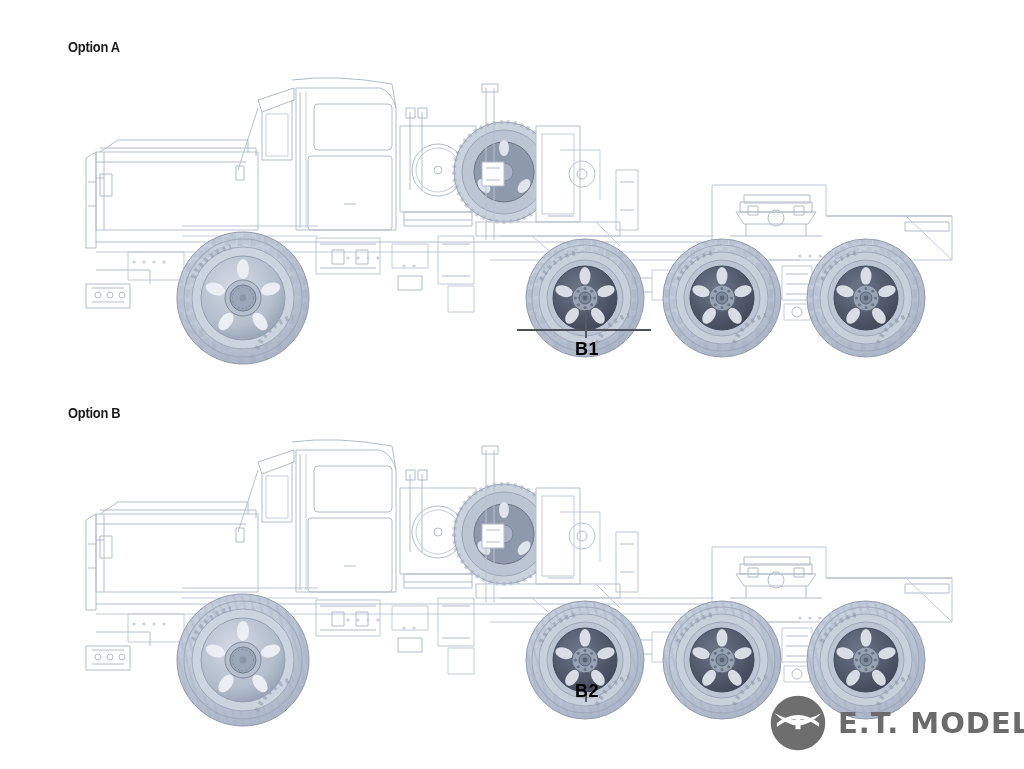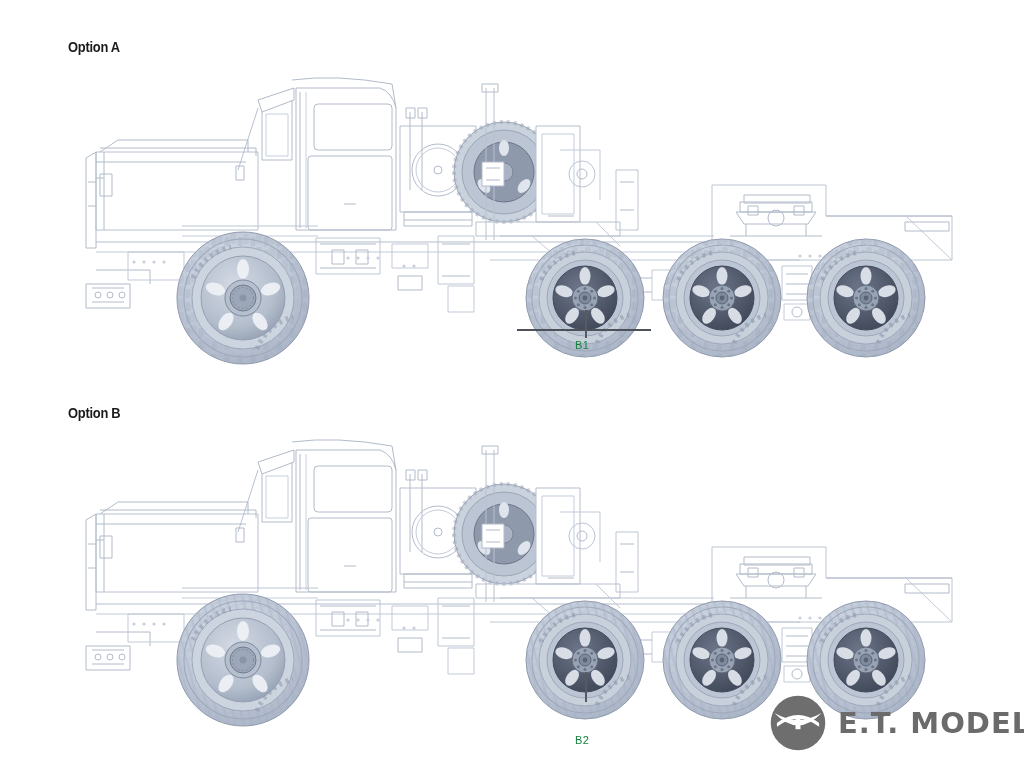--- a/index.html
+++ b/index.html
@@ -26,29 +26,29 @@
   #opt-a-label{left:68px;top:38px;}
   #opt-b-label{left:68px;top:404px;}
 
   .panel{position:absolute;left:0;width:1024px;height:340px;}
   #panel-a{top:30px;}
   #panel-b{top:392px;}
 
   .truck-svg{position:absolute;left:0;top:0;width:1024px;height:340px;}
   .callout-text{
     position:absolute;
-    font-weight:normal;
-    font-size:11px;
-    color:#15803d;
+    font-weight:bold;
+    font-size:18px;
+    color:#000000;
     font-family:"Liberation Sans", sans-serif;
     letter-spacing:0.5px;
     white-space:nowrap;
   }
   #b1-text{left:575px;top:339px;}
-  #b2-text{left:575px;top:734px;}
+  #b2-text{left:575px;top:681px;}
 
   .leader{position:absolute;background:#555a63;}
   #b1-vline{left:585px;top:310px;width:2px;height:28px;}
   #b1-hline{left:517px;top:329px;width:134px;height:2px;background:#4c515a;}
   #b2-vline{left:585px;top:672px;width:2px;height:30px;}
 
   .logo{
     position:absolute;left:767px;top:692px;
     display:flex;align-items:center;gap:9px;
   }

